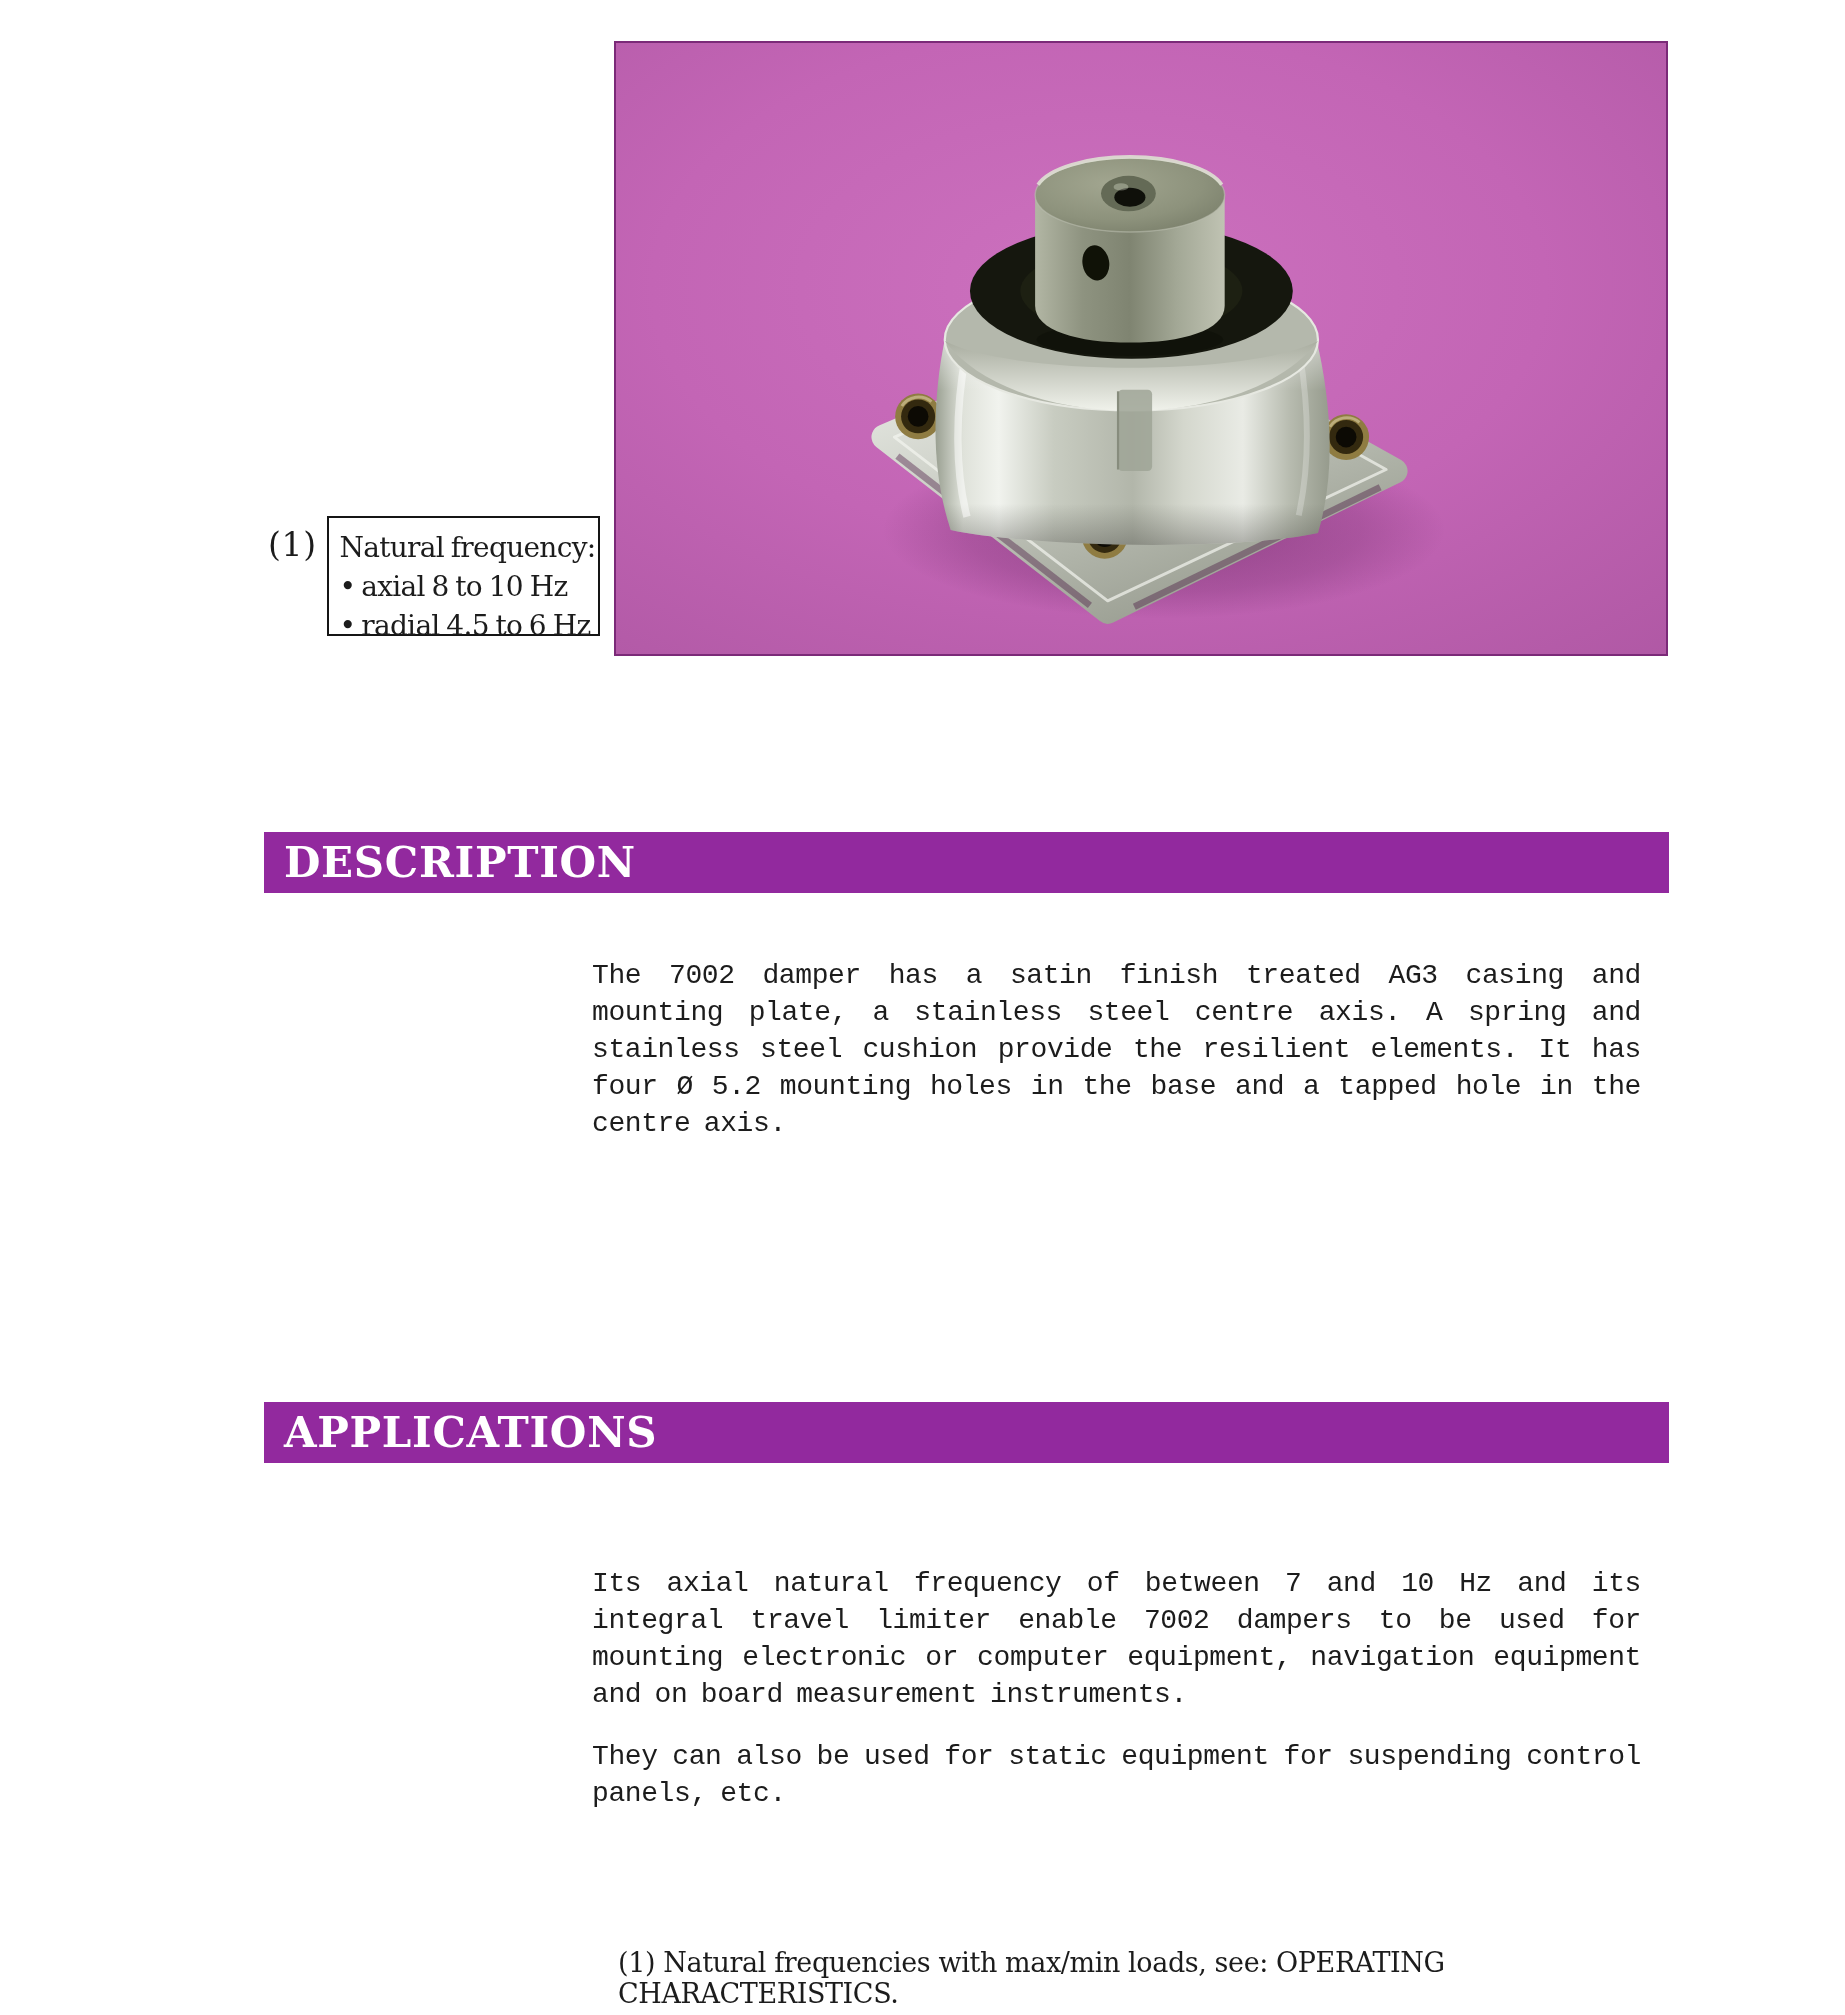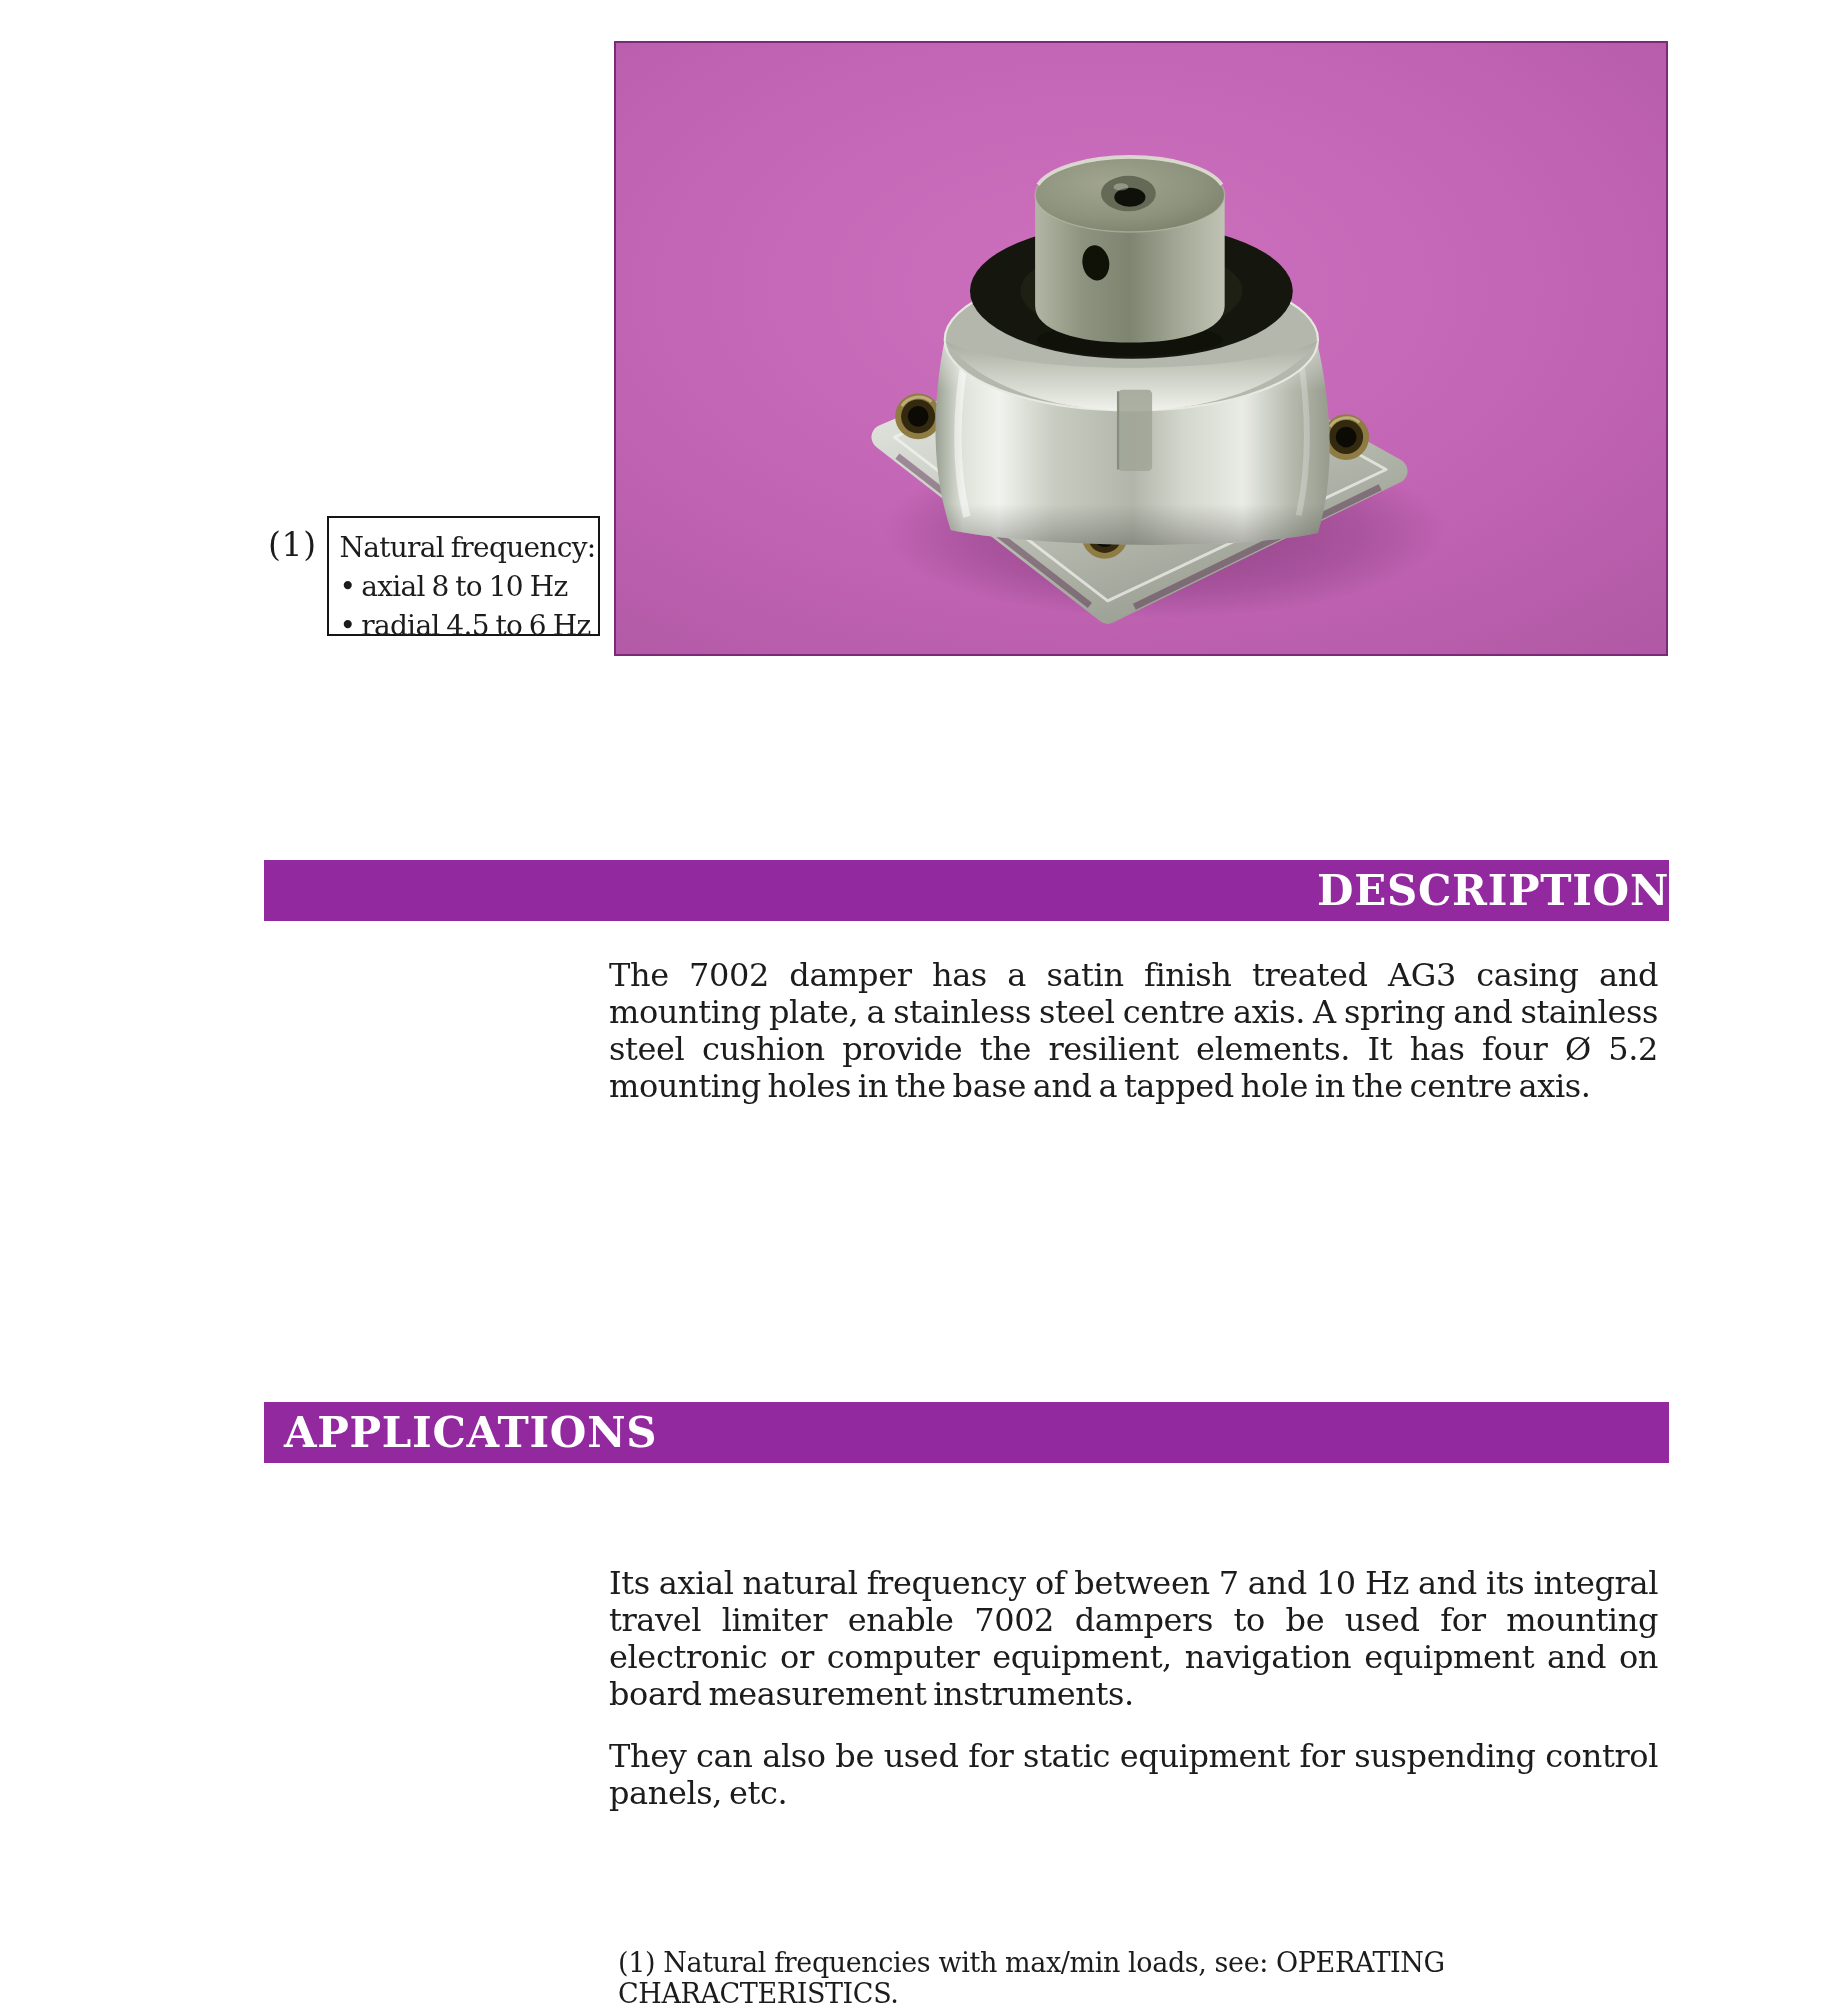--- a/index.html
+++ b/index.html
@@ -41,41 +41,42 @@
     white-space: nowrap;
   }
   .note-line .bullet { margin-right: 6px; }
 
   .section-bar {
     position: absolute;
     left: 264px;
     width: 1405px; height: 61px;
     background: #92299e;
   }
-  .bar-description  { top: 860px; text-align: right; }
+  .bar-description  { top: 832px; }
   .bar-applications { top: 1402px; }
   .section-bar .bar-label {
     display: block;
     line-height: 62px;
     padding-left: 20px;
     font-size: 42px;
     font-weight: bold;
     letter-spacing: 0.7px;
     color: #ffffff;
   }
 
   .body-text {
     position: absolute;
-    left: 609px;
+    left: 592px;
     width: 1049px;
-    font-size: 32px;
+    font-size: 28px;
     line-height: 37px;
     letter-spacing: -0.4px;
     word-spacing: -3px;
     text-align: justify;
+    font-family: Liberation Mono, monospace;
   }
   .desc-text { top: 957px; }
   .app-text  { top: 1528px; margin-top: 37px; }
   .body-text p { margin: 0 0 25px 0; }
   .body-text p:last-child { margin-bottom: 0; }
 
   .footnote {
     position: absolute;
     left: 618px; top: 1947px;
     width: 1100px;

